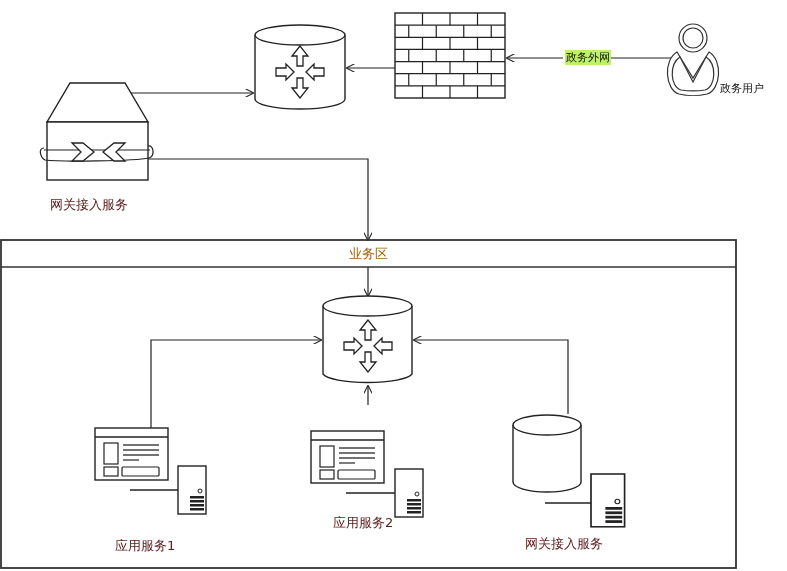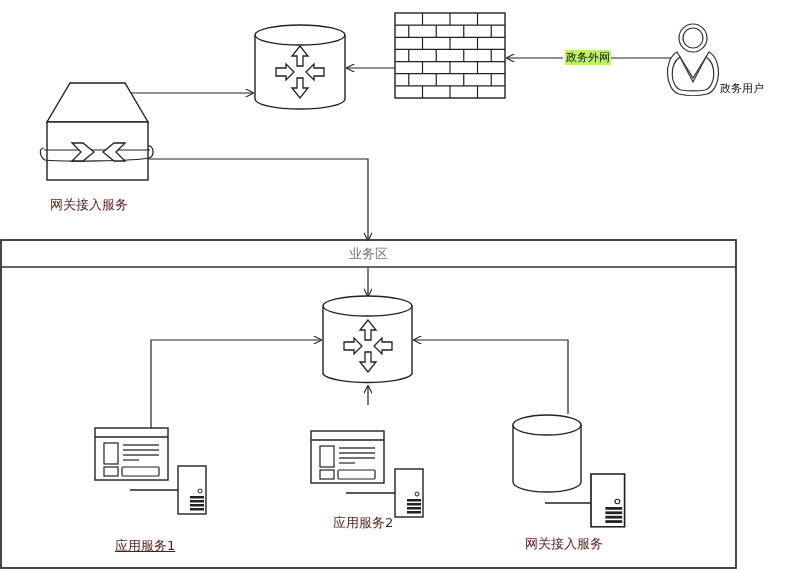--- a/index.html
+++ b/index.html
@@ -4,21 +4,21 @@
 <style>
   html, body { margin: 0; padding: 0; background: #ffffff; }
   body { width: 787px; height: 571px; position: relative; overflow: hidden;
          font-family: "DejaVu Sans", sans-serif; }
   #canvas { position: absolute; left: 0; top: 0; }
   .lbl { position: absolute; font-size: 13px; white-space: nowrap;
          font-family: "DejaVu Sans", sans-serif; }
   .lbl-dark { color: #5a1a1a; }
   .lbl-black { color: #111111; font-size: 11px; }
   .zone-title { position: absolute; left: 1px; top: 240px; width: 735px; height: 37px;
-                line-height: 27px; text-align: center; font-size: 13px; color: #737373;
+                line-height: 27px; text-align: center; font-size: 13px; color: #a16207;
                 font-family: "DejaVu Sans", sans-serif; }
 </style>
 </head>
 <body>
 
 <svg id="canvas" width="787" height="571" viewBox="0 0 787 571">
   <defs>
     <marker id="arr" viewBox="0 0 10 10" refX="9" refY="5" markerWidth="7" markerHeight="7" orient="auto-start-reverse">
       <path d="M0,0 L10,5 L0,10" fill="none" stroke="#222" stroke-width="1.3"></path>
     </marker>
@@ -155,15 +155,15 @@
     <g transform="translate(591,474) scale(1.2,1.1)">
       <use href="#server-tower" x="0" y="0"></use>
     </g>
   </g>
 </svg>
 
 <div class="lbl lbl-black" style="left:565px; top:50px; background:#bef264; padding:0 1px;">政务外网</div>
 <div class="lbl lbl-black" style="left:720px; top:50px;margin-top:31px;">政务用户</div>
 <div class="lbl lbl-dark" style="left:50px; top:196px;font-family:Liberation Mono, monospace;">网关接入服务</div>
 <div class="zone-title">业务区</div>
-<div class="lbl lbl-dark" style="left:115px; top:537px;text-decoration:underline;">应用服务1</div>
+<div class="lbl lbl-dark" style="left:115px; top:537px;">应用服务1</div>
 <div class="lbl lbl-dark" style="left:333px; top:514px;">应用服务2</div>
 <div class="lbl lbl-dark" style="left:525px; top:535px;">网关接入服务</div>
 
 </body></html>

